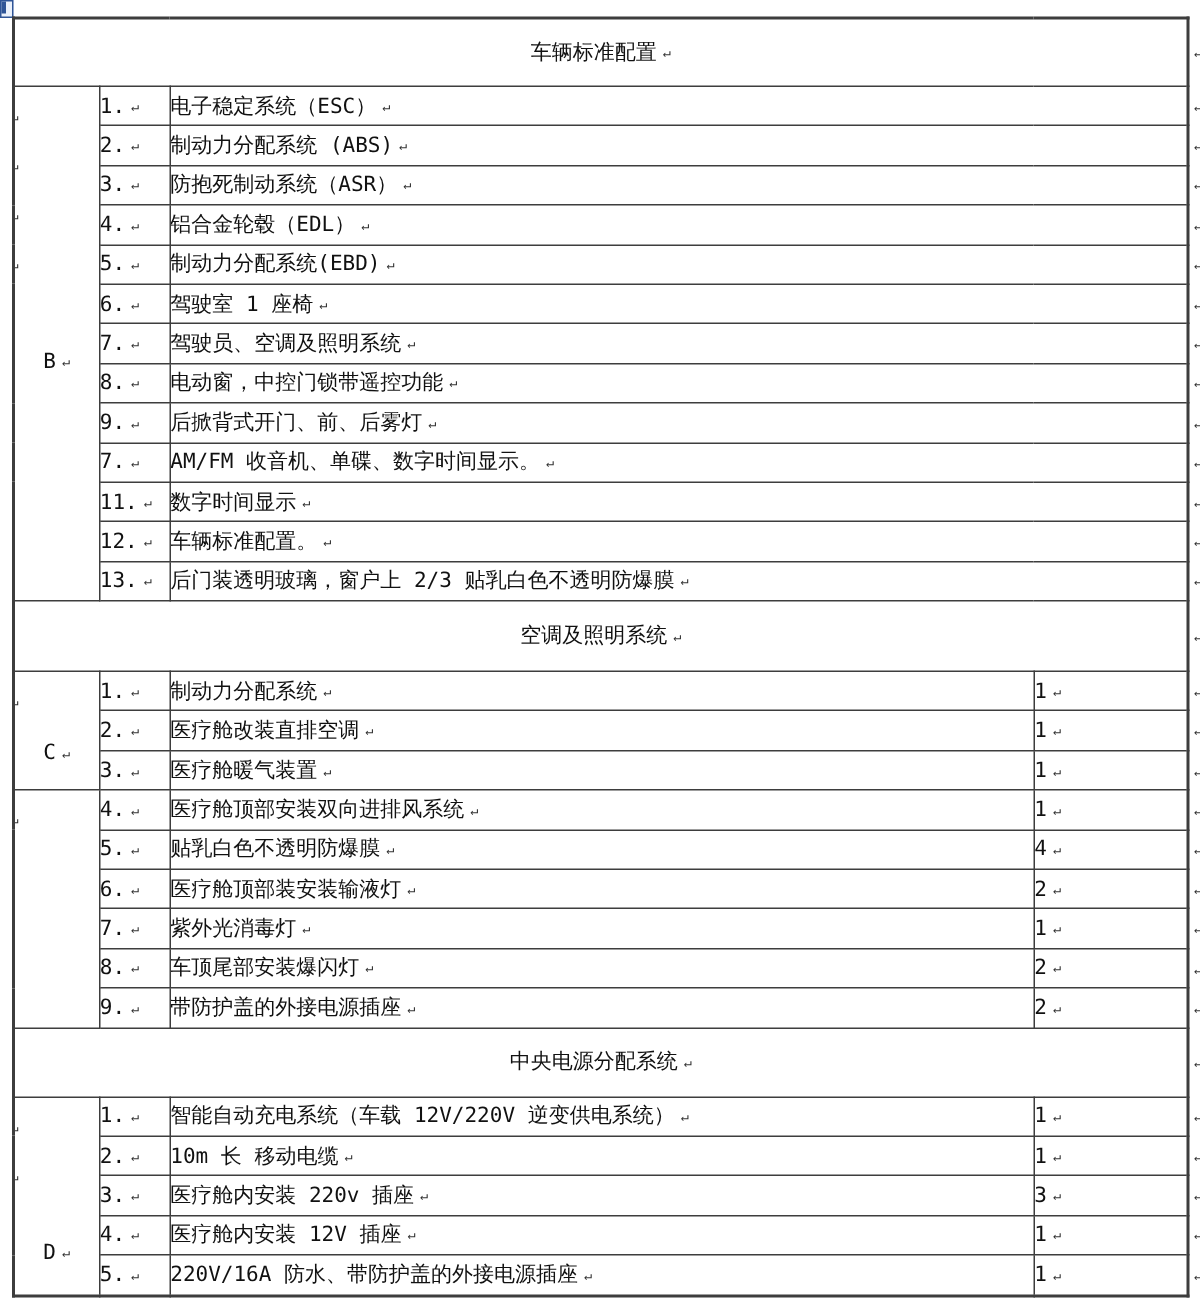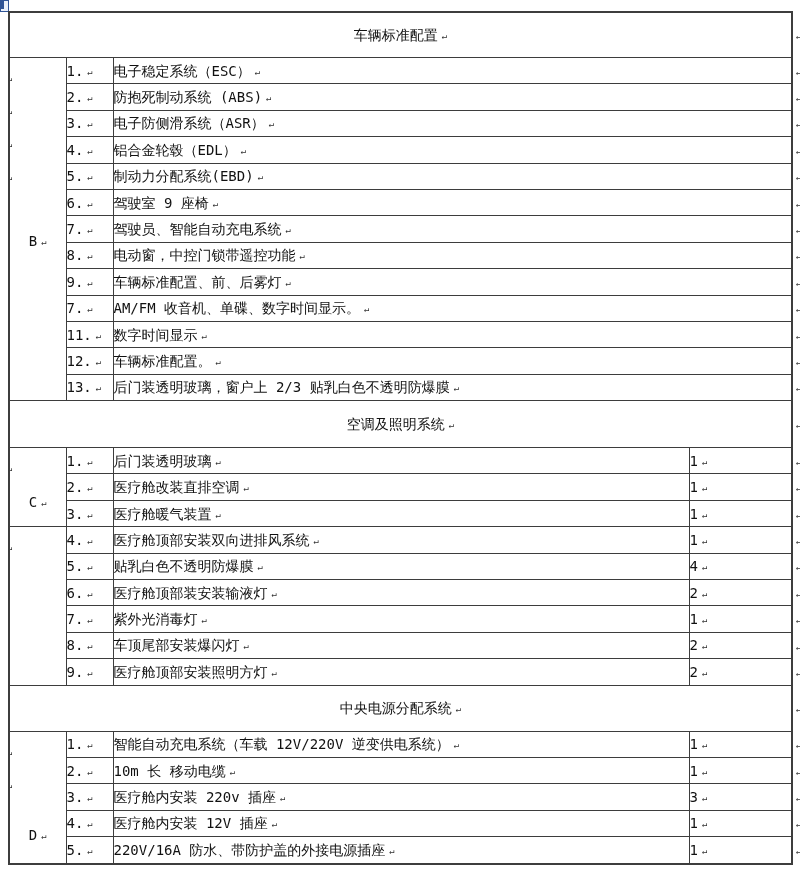--- a/index.html
+++ b/index.html
@@ -101,49 +101,49 @@
           <span class="pline">↵</span>
           <span class="pline">↵</span>
           <div class="letter letter-b"><span>B</span><span class="mark">↵</span></div>
         </div>
       </td>
       <td class="num"><span>1.</span><span class="mark">↵</span></td>
       <td class="desc" colspan="2"><span>电子稳定系统（ESC）</span><span class="mark">↵</span></td>
     </tr>
     <tr class="row">
       <td class="num"><span>2.</span><span class="mark">↵</span></td>
-      <td class="desc" colspan="2"><span>防抱死制动系统 (ABS)</span><span class="mark">↵</span></td>
+      <td class="desc" colspan="2"><span>制动力分配系统 (ABS)</span><span class="mark">↵</span></td>
     </tr>
     <tr class="row">
       <td class="num"><span>3.</span><span class="mark">↵</span></td>
-      <td class="desc" colspan="2"><span>电子防侧滑系统（ASR）</span><span class="mark">↵</span></td>
+      <td class="desc" colspan="2"><span>防抱死制动系统（ASR）</span><span class="mark">↵</span></td>
     </tr>
     <tr class="row">
       <td class="num"><span>4.</span><span class="mark">↵</span></td>
       <td class="desc" colspan="2"><span>铝合金轮毂（EDL）</span><span class="mark">↵</span></td>
     </tr>
     <tr class="row">
       <td class="num"><span>5.</span><span class="mark">↵</span></td>
       <td class="desc" colspan="2"><span>制动力分配系统(EBD)</span><span class="mark">↵</span></td>
     </tr>
     <tr class="row">
       <td class="num"><span>6.</span><span class="mark">↵</span></td>
-      <td class="desc" colspan="2"><span>驾驶室 9 座椅</span><span class="mark">↵</span></td>
+      <td class="desc" colspan="2"><span>驾驶室 1 座椅</span><span class="mark">↵</span></td>
     </tr>
     <tr class="row">
       <td class="num"><span>7.</span><span class="mark">↵</span></td>
-      <td class="desc" colspan="2"><span>驾驶员、智能自动充电系统</span><span class="mark">↵</span></td>
+      <td class="desc" colspan="2"><span>驾驶员、空调及照明系统</span><span class="mark">↵</span></td>
     </tr>
     <tr class="row">
       <td class="num"><span>8.</span><span class="mark">↵</span></td>
       <td class="desc" colspan="2"><span>电动窗，中控门锁带遥控功能</span><span class="mark">↵</span></td>
     </tr>
     <tr class="row">
       <td class="num"><span>9.</span><span class="mark">↵</span></td>
-      <td class="desc" colspan="2"><span>车辆标准配置、前、后雾灯</span><span class="mark">↵</span></td>
+      <td class="desc" colspan="2"><span>后掀背式开门、前、后雾灯</span><span class="mark">↵</span></td>
     </tr>
     <tr class="row">
       <td class="num"><span>7.</span><span class="mark">↵</span></td>
       <td class="desc" colspan="2"><span>AM/FM 收音机、单碟、数字时间显示。</span><span class="mark">↵</span></td>
     </tr>
     <tr class="row">
       <td class="num"><span>11.</span><span class="mark">↵</span></td>
       <td class="desc" colspan="2"><span>数字时间显示</span><span class="mark">↵</span></td>
     </tr>
     <tr class="row">
@@ -160,21 +160,21 @@
     </tr>
 
     <tr class="row">
       <td class="labelcell" rowspan="3">
         <div class="cell-label">
           <span class="pline">↵</span>
           <div class="letter letter-c"><span>C</span><span class="mark">↵</span></div>
         </div>
       </td>
       <td class="num"><span>1.</span><span class="mark">↵</span></td>
-      <td class="desc"><span>后门装透明玻璃</span><span class="mark">↵</span></td>
+      <td class="desc"><span>制动力分配系统</span><span class="mark">↵</span></td>
       <td class="qty"><span>1</span><span class="mark">↵</span></td>
     </tr>
     <tr class="row">
       <td class="num"><span>2.</span><span class="mark">↵</span></td>
       <td class="desc"><span>医疗舱改装直排空调</span><span class="mark">↵</span></td>
       <td class="qty"><span>1</span><span class="mark">↵</span></td>
     </tr>
     <tr class="row">
       <td class="num"><span>3.</span><span class="mark">↵</span></td>
       <td class="desc"><span>医疗舱暖气装置</span><span class="mark">↵</span></td>
@@ -205,21 +205,21 @@
       <td class="desc"><span>紫外光消毒灯</span><span class="mark">↵</span></td>
       <td class="qty"><span>1</span><span class="mark">↵</span></td>
     </tr>
     <tr class="row">
       <td class="num"><span>8.</span><span class="mark">↵</span></td>
       <td class="desc"><span>车顶尾部安装爆闪灯</span><span class="mark">↵</span></td>
       <td class="qty"><span>2</span><span class="mark">↵</span></td>
     </tr>
     <tr class="row">
       <td class="num"><span>9.</span><span class="mark">↵</span></td>
-      <td class="desc"><span>医疗舱顶部安装照明方灯</span><span class="mark">↵</span></td>
+      <td class="desc"><span>带防护盖的外接电源插座</span><span class="mark">↵</span></td>
       <td class="qty"><span>2</span><span class="mark">↵</span></td>
     </tr>
 
     <tr class="hdr3">
       <td class="title" colspan="4"><span>中央电源分配系统</span><span class="mark">↵</span></td>
     </tr>
 
     <tr class="row">
       <td class="labelcell" rowspan="5">
         <div class="cell-label">

